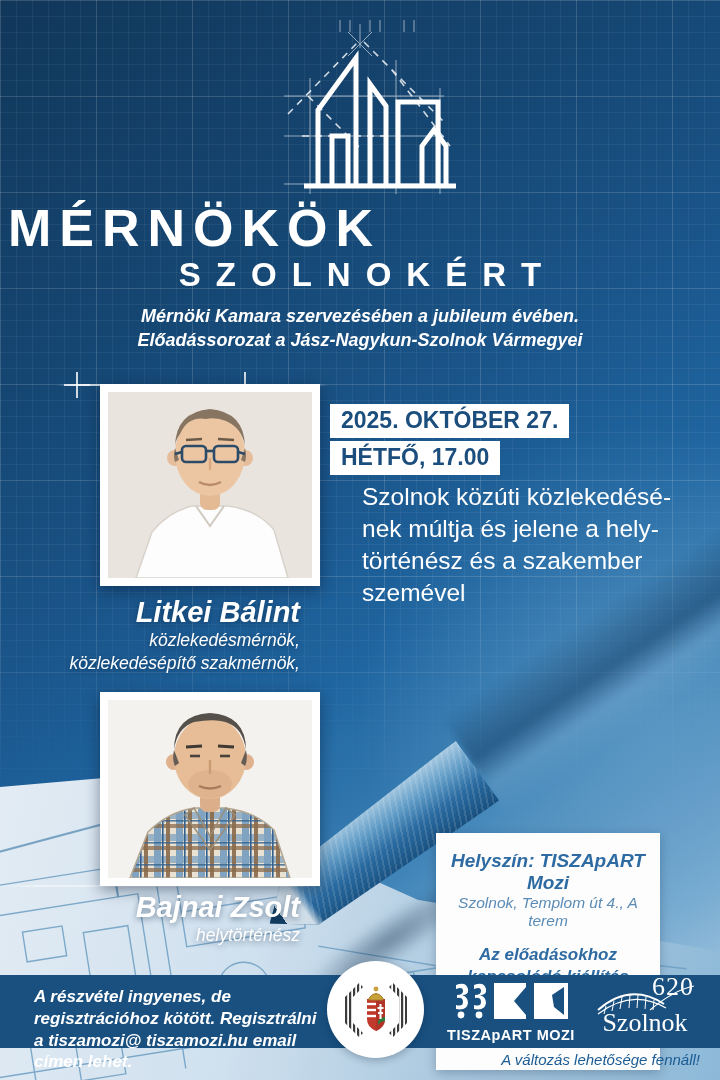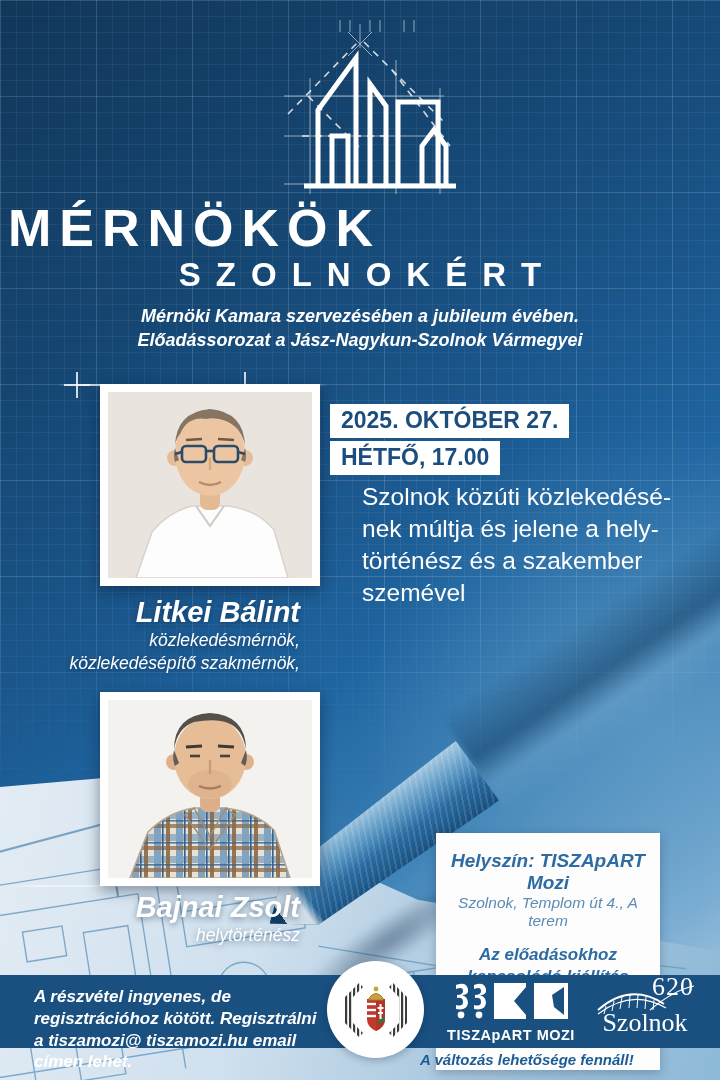--- a/index.html
+++ b/index.html
@@ -71,22 +71,22 @@
   .bar{position:absolute;left:0;top:975px;width:720px;height:73px;background:#195080;}
   .reg{position:absolute;left:34px;top:986px;width:294px;color:#fff;font-style:italic;font-weight:bold;
     font-size:17px;line-height:1.28;}
   .crest-circle{position:absolute;left:327px;top:961px;width:97px;height:97px;border-radius:50%;background:#fff;
     display:flex;align-items:center;justify-content:center;box-shadow:0 2px 8px rgba(0,25,50,.3);}
   .tiszapart{position:absolute;left:446px;top:981px;width:130px;text-align:center;}
   .tiszapart .tlabel{color:#fff;font-weight:bold;font-size:14.5px;letter-spacing:.5px;margin-top:2px;}
   .szolnok{position:absolute;left:590px;top:972px;width:110px;text-align:center;color:#fff;}
   .szolnok .snum{position:absolute;right:6px;top:0;font-family:"Liberation Serif",serif;font-size:26px;letter-spacing:1px;}
   .szolnok .sname{position:absolute;left:0;right:0;top:36px;font-family:"Liberation Serif",serif;font-size:26px;}
-  .ribbon{position:absolute;left:420px;top:1051px;width:280px;text-align:left;color:#1c5c94;
-    font-style:italic;font-weight:bold;font-size:15px;}
+  .ribbon{position:absolute;left:420px;top:1051px;width:280px;text-align:right;color:#1c5c94;
+    font-style:italic;font-weight:normal;font-size:15px;}
 </style>
 </head>
 <body>
 
 <div class="poster">
 
   <div class="grid"></div>
   <div class="glow"></div>
 
   <div class="lightzone">

